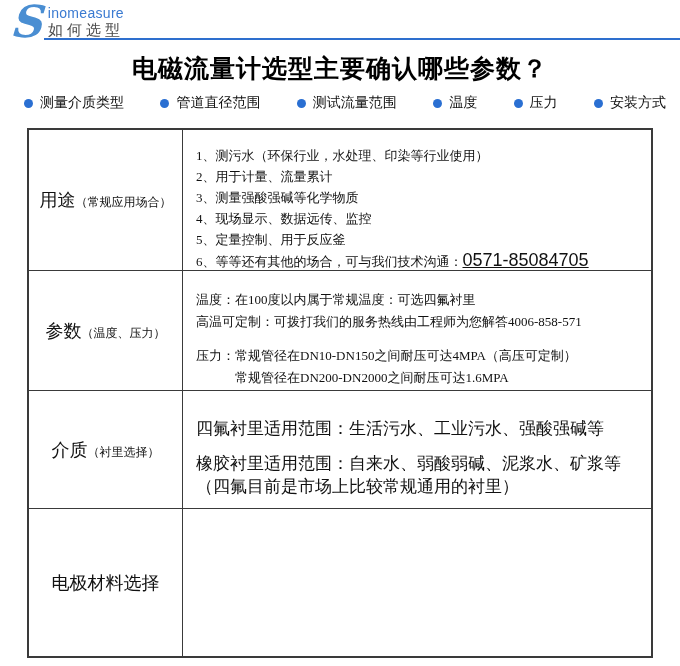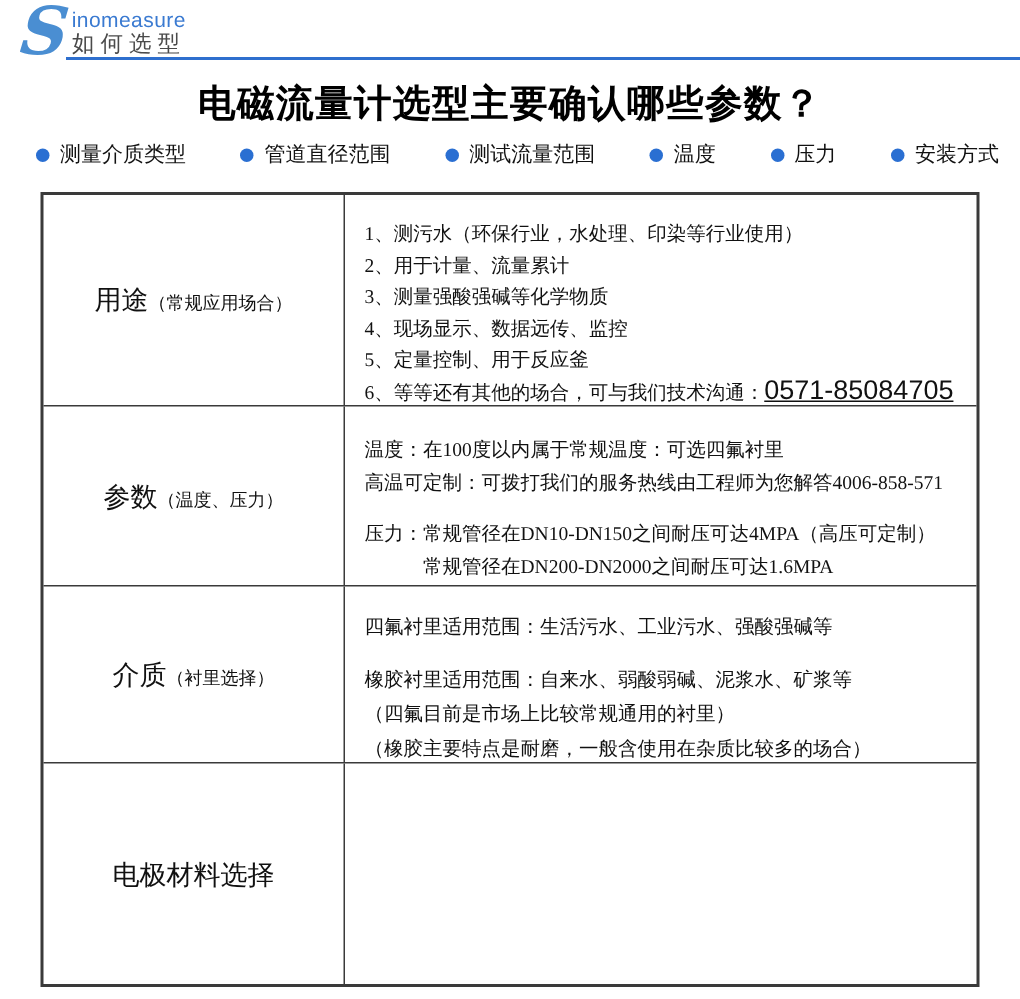--- a/index.html
+++ b/index.html
@@ -39,34 +39,34 @@
     position:absolute;top:128px;left:27px;width:626px;height:530px;
     box-sizing:border-box;border:2px solid #3a3a3a;background:#fff;
   }
   .trow{display:flex;box-sizing:border-box;}
   .trow + .trow{border-top:1px solid #3a3a3a;}
   .row1{height:140px;}
   .row2{height:120px;}
   .row3{height:118px;}
   .row4{height:148px;}
   .hcell{
-    width:201px;box-sizing:border-box;border-right:1px solid #3a3a3a;
+    width:154px;box-sizing:border-box;border-right:1px solid #3a3a3a;
     display:flex;align-items:center;justify-content:center;text-align:center;
     padding:0 6px;flex:0 0 auto;
   }
   .hmain{font-size:18px;color:#111;}
   .hsub{font-size:12px;color:#111;}
   .ccell{
     flex:1 1 auto;box-sizing:border-box;padding:16px 10px 0 13px;
     display:flex;flex-direction:column;justify-content:center;
   }
   .line{white-space:nowrap;color:#111;}
   .row1 .line{font-size:13px;line-height:21px;}
   .row2 .line{font-size:13px;line-height:22px;}
-  .row3 .line{font-size:13px;line-height:23px;}
+  .row3 .line{font-size:17px;line-height:23px;}
   .row4 .line{font-size:13px;line-height:24.5px;}
   .gap{margin-top:12px;}
   .indent{padding-left:39px;}
   .phone{
     font-family:"Liberation Sans","DejaVu Sans",sans-serif;
     font-size:18px;color:#111;text-decoration:underline;
   }
 </style>
 </head>
 <body>
@@ -140,21 +140,20 @@
     </div>
 
     <div class="trow row3">
       <div class="hcell">
         <span><span class="hmain">介质</span><span class="hsub">（衬里选择）</span></span>
       </div>
       <div class="ccell">
         <div class="line">四氟衬里适用范围：生活污水、工业污水、强酸强碱等</div>
         <div class="line gap">橡胶衬里适用范围：自来水、弱酸弱碱、泥浆水、矿浆等</div>
         <div class="line">（四氟目前是市场上比较常规通用的衬里）</div>
-        <div class="line">（橡胶主要特点是耐磨，一般含使用在杂质比较多的场合）</div>
       </div>
     </div>
 
     <div class="trow row4">
       <div class="hcell">
         <span><span class="hmain">电极材料选择</span><span class="hsub"></span></span>
       </div>
     </div>
 
   </div>

